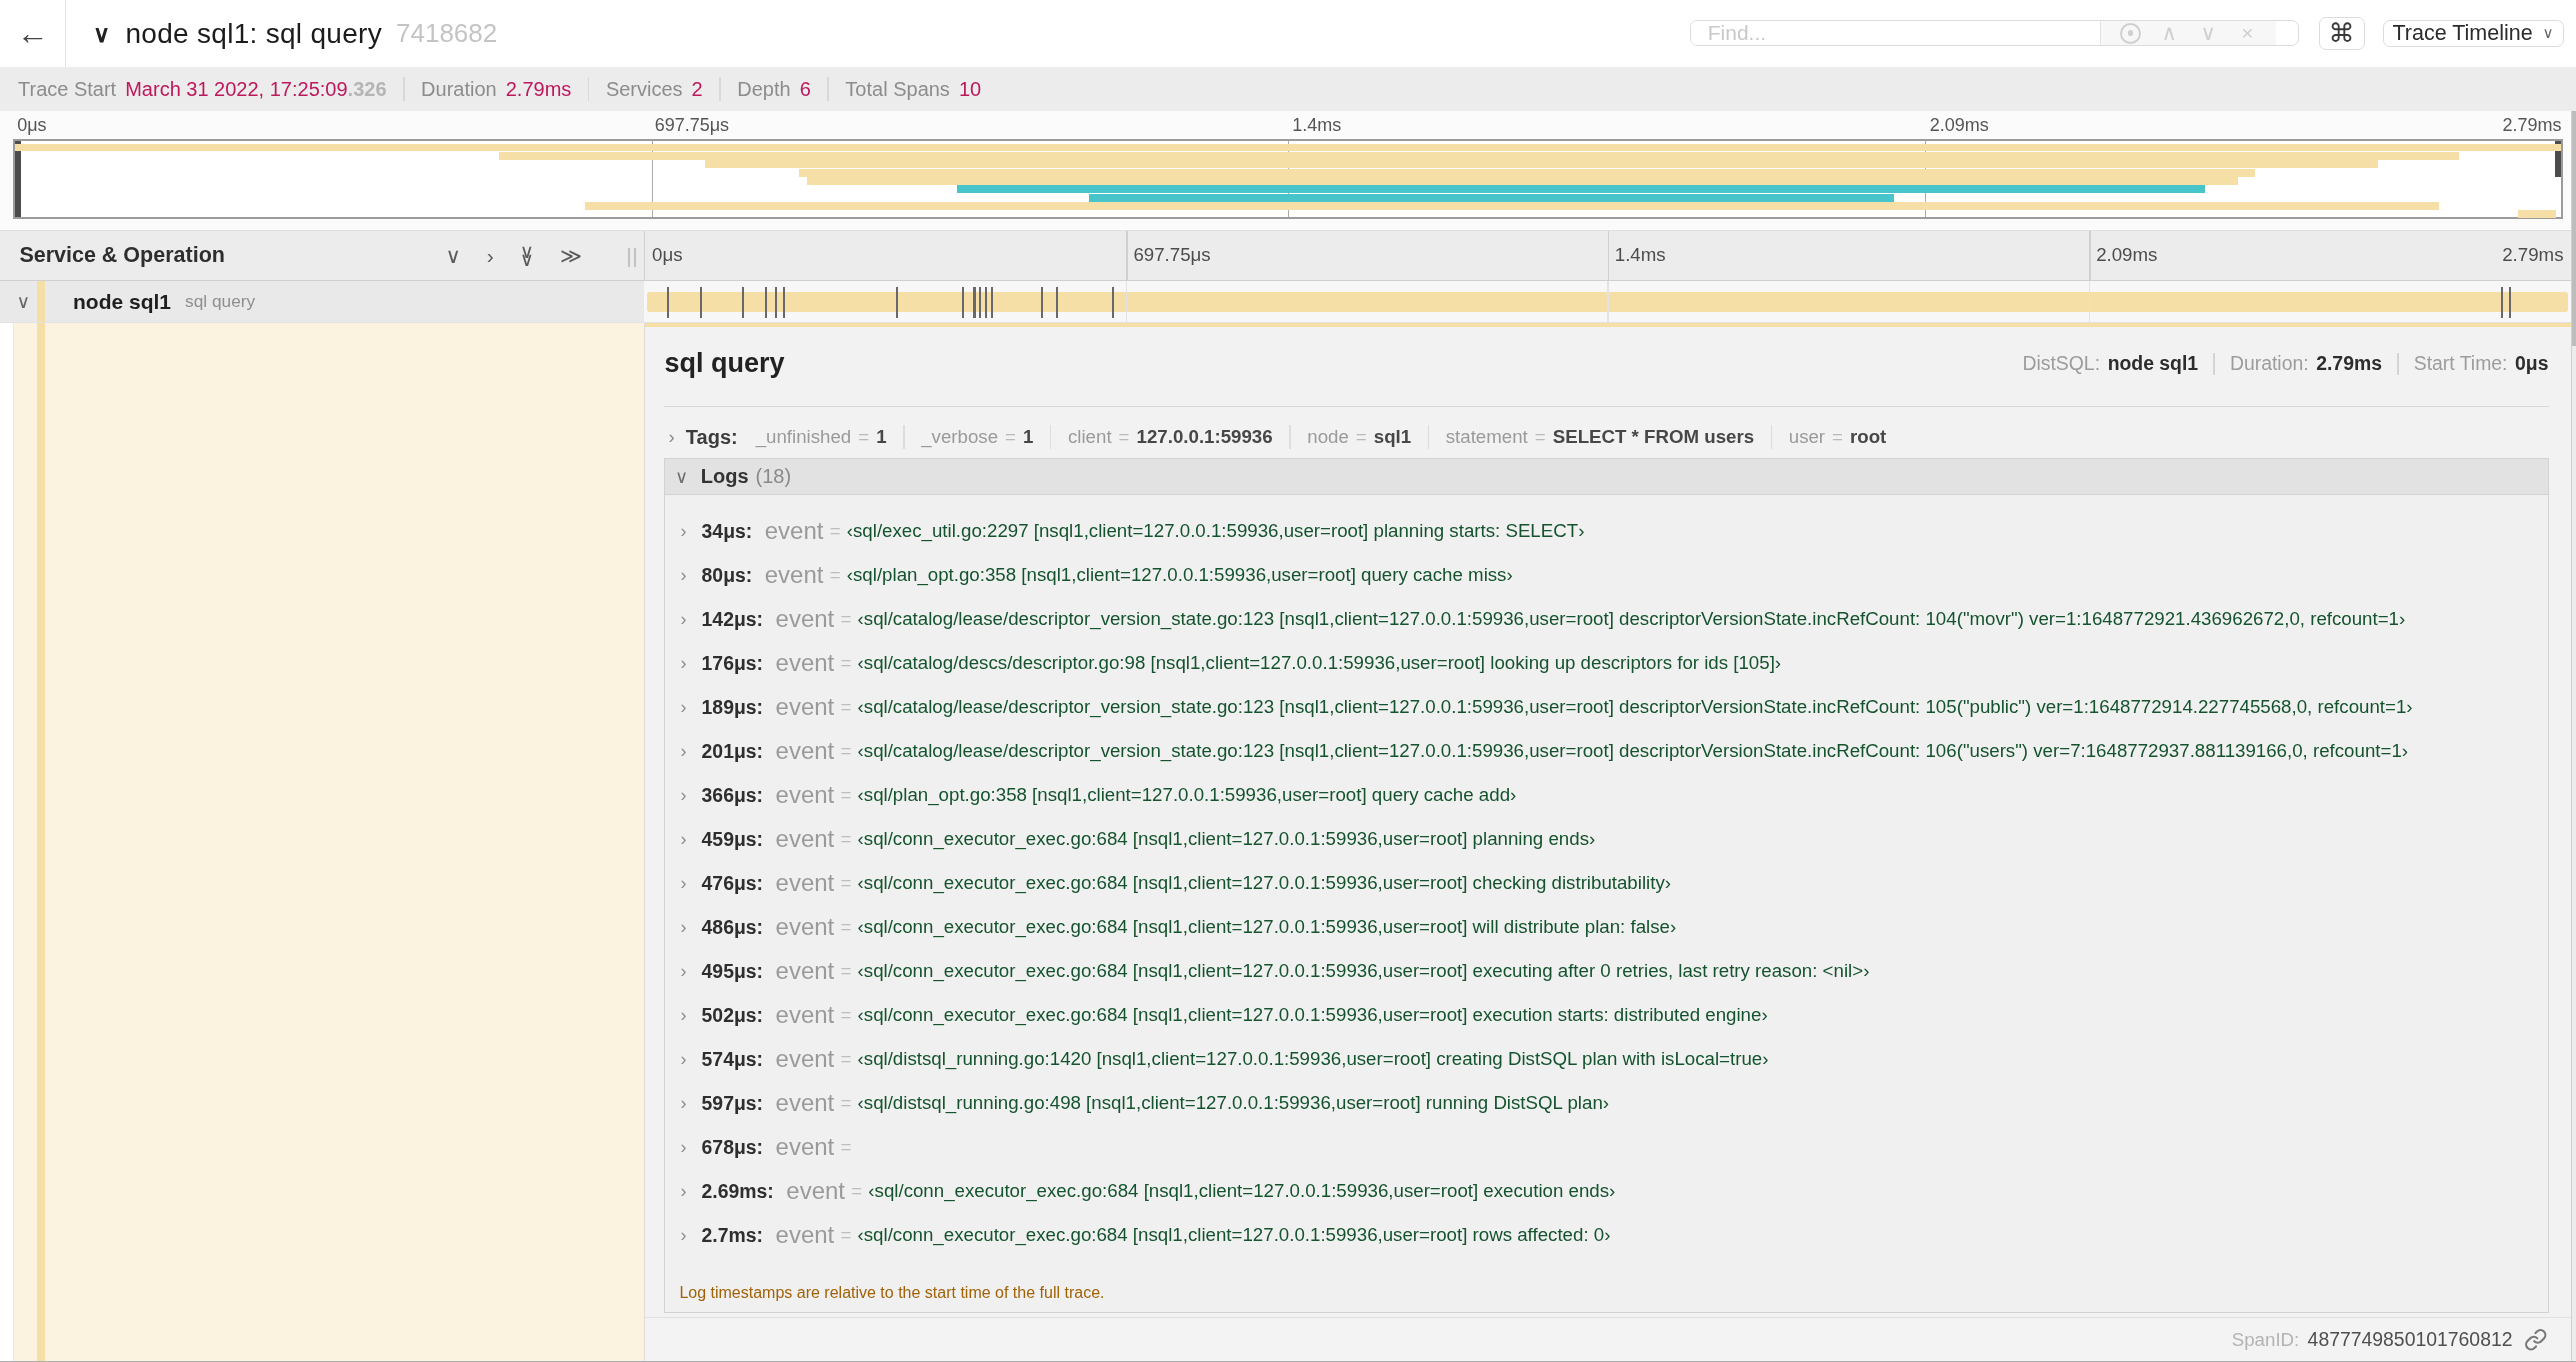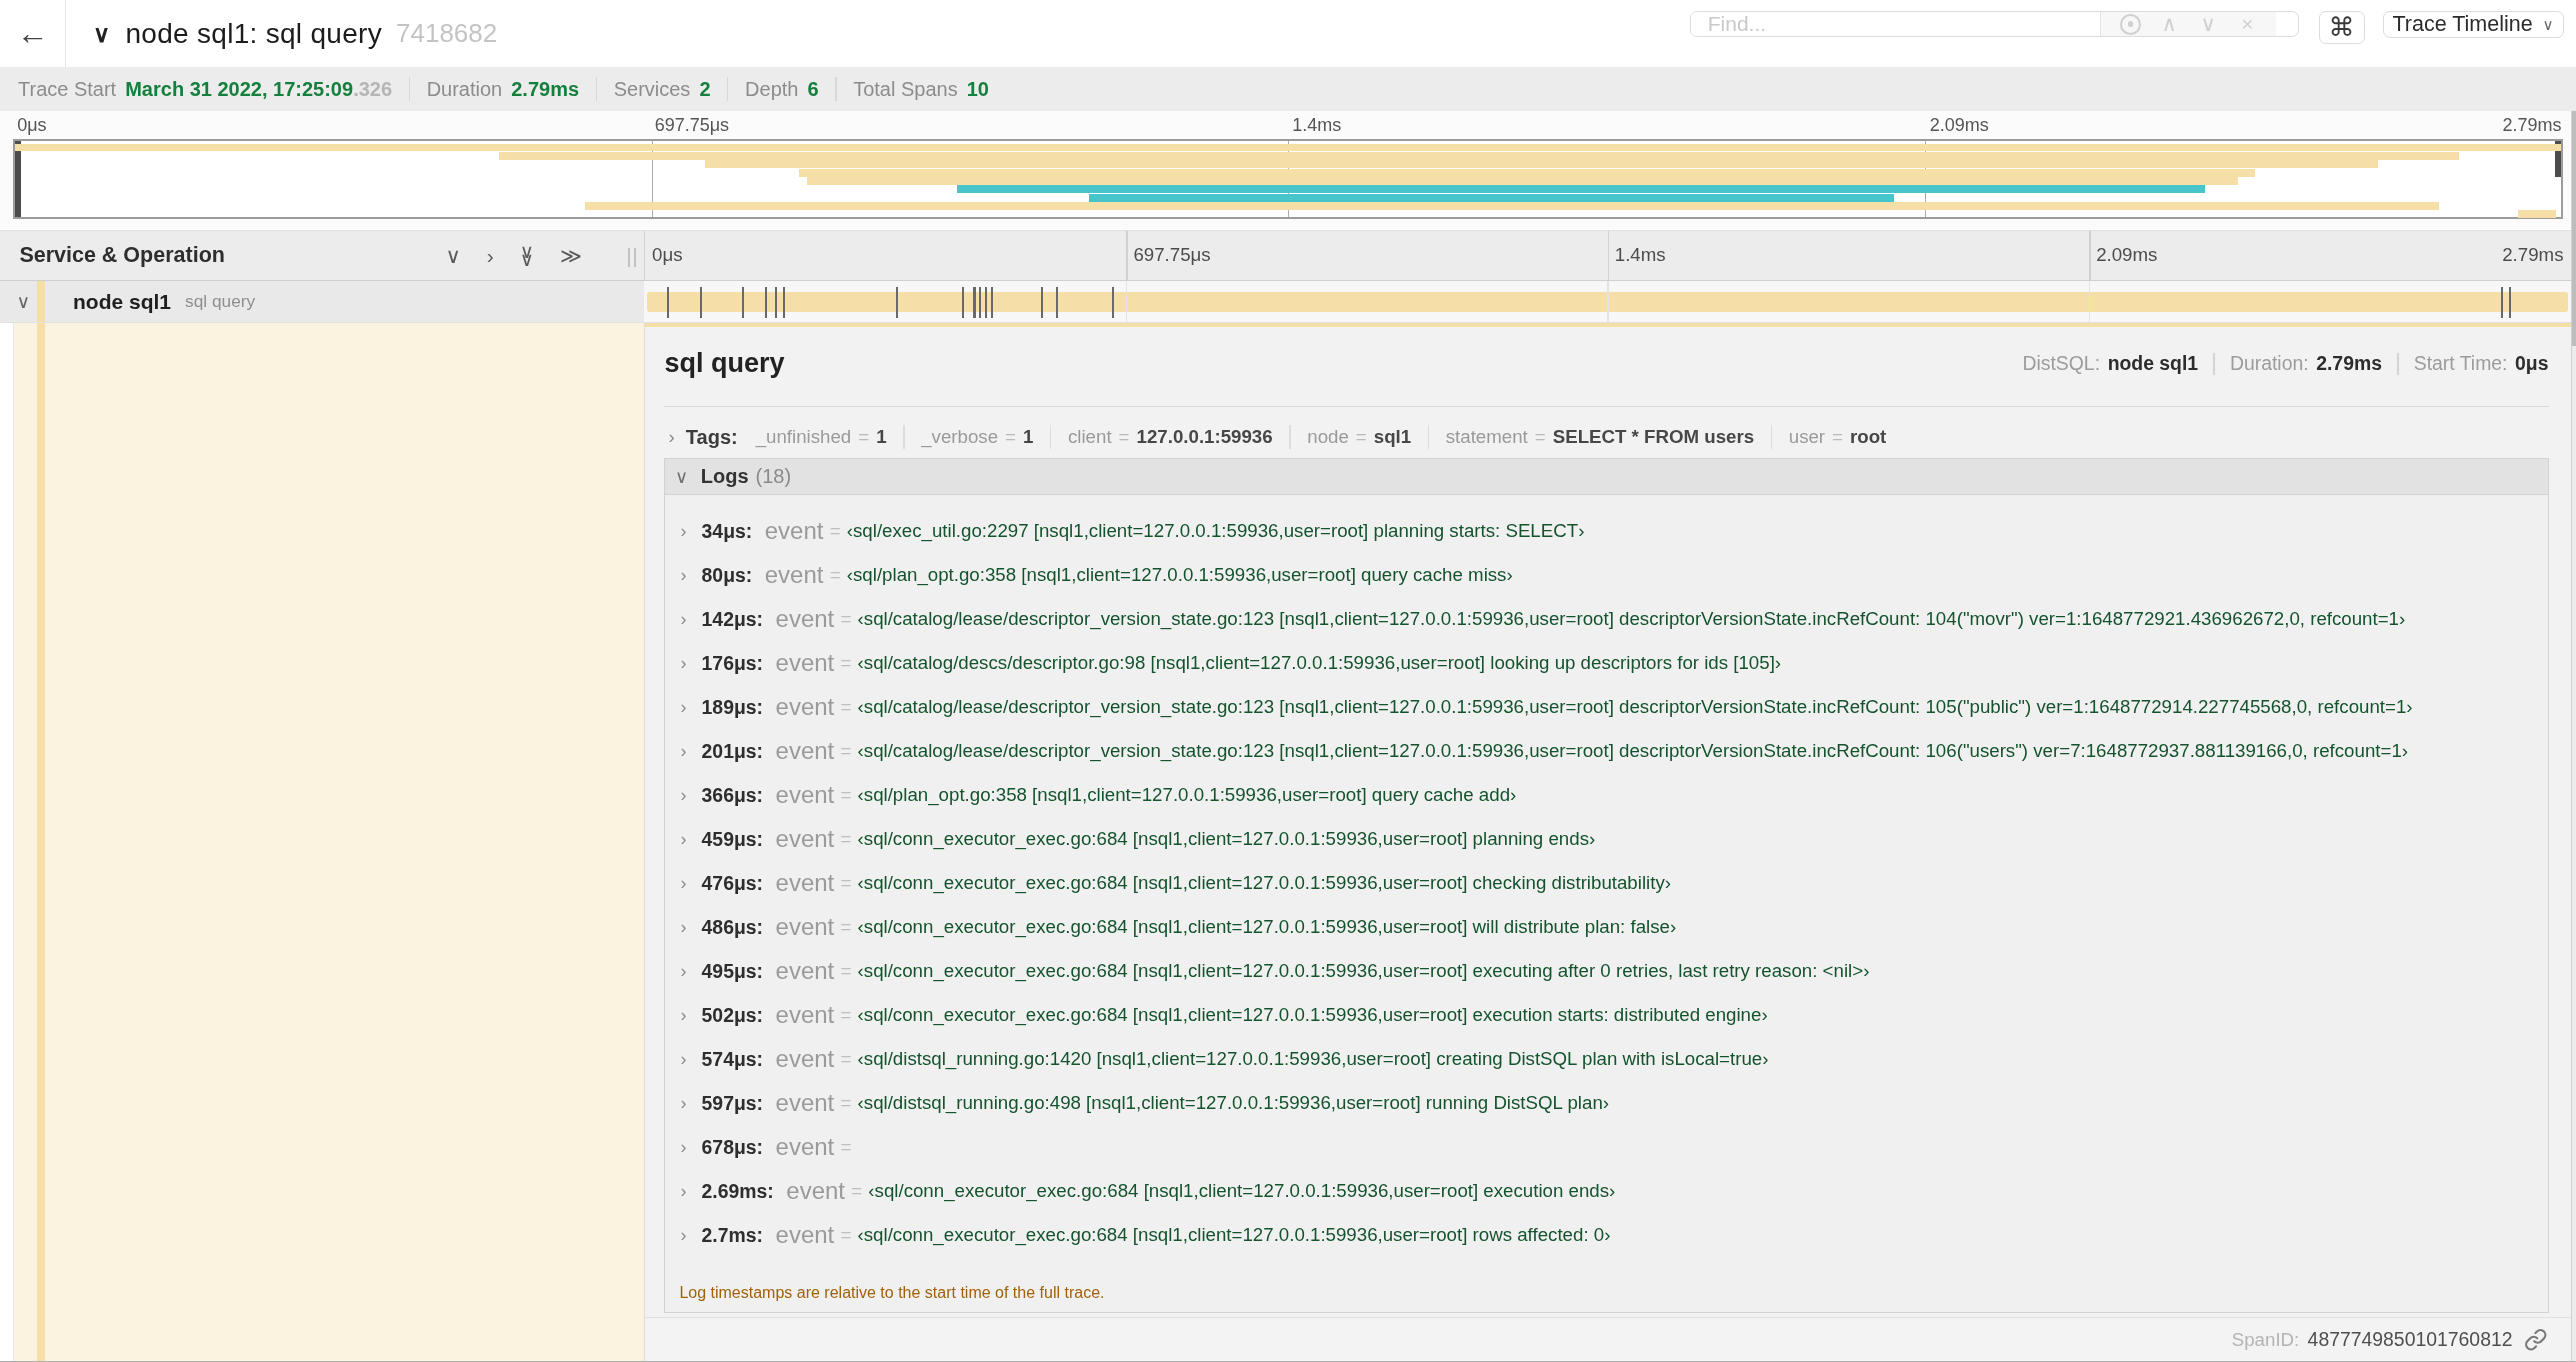--- a/index.html
+++ b/index.html
@@ -9,39 +9,39 @@
           border-bottom:2.1px solid #aeaeae; }
 
   
   #topbar { position:absolute; left:0; top:0; width:2576px; height:67px; background:#fff; }
   #back-btn { position:absolute; left:0; top:0; width:66px; height:67px; border-right:1.4px solid #e4e4e4;
               display:flex; align-items:center; justify-content:center; font-size:32px; color:#444; cursor:pointer; }
   #title-wrap { position:absolute; left:93px; top:0; height:67px; display:flex; align-items:center; }
   #title-chevron { font-size:23.5px; font-weight:bold; color:#222; margin-right:15.2px; }
   #trace-title { font-size:28px; font-weight:normal; color:#1c1c1c; letter-spacing:0.3px; }
   #trace-id { font-size:26px; color:#c4c4c4; margin-left:14px; }
-  #topbar-right { position:absolute; right:12.5px; top:11px; height:44px; display:flex; align-items:flex-start; }
+  #topbar-right { position:absolute; right:12.5px; top:11px; height:44px; display:flex; align-items:center; }
   #find-group { display:flex; border:1.4px solid #dcdcdc; border-radius:7px; overflow:hidden; width:609px; }
   #find-input { border:0; outline:none; width:409px; padding:0 16.6px; font-size:21px; color:#444; background:#fff;
                 font-family:"Liberation Sans", sans-serif; }
   #find-input::placeholder { color:#c9c9c9; }
   #find-btns { display:flex; align-items:center; background:#f7f7f7; border-left:1.4px solid #e4e4e4; padding:0 9.7px; }
   .find-icon { width:39px; display:flex; justify-content:center; align-items:center; color:#cfcfcf; font-size:21px; cursor:pointer; }
   #cmd-btn { margin-left:19.4px; width:46px; border:1.4px solid #dcdcdc; border-radius:7px; background:#fff;
              display:flex; align-items:center; justify-content:center; font-size:26px; color:#3a3a3a; cursor:pointer; }
   #view-btn { margin-left:18px; width:181px; border:1.4px solid #dcdcdc; border-radius:7px; background:#fff;
               display:flex; align-items:center; justify-content:center; font-size:21.5px; color:#2c2c2c; cursor:pointer; }
   #view-btn .chev { font-size:15.2px; color:#666; margin-left:9.7px; }
 
   
   #metabar { position:absolute; left:0; top:67px; width:2576px; height:44px; background:#ececec;
              display:flex; align-items:center; padding-left:18px; }
   .meta-item { display:flex; align-items:baseline; font-size:20px; }
   .meta-label { color:#8c8c8c; margin-right:9px; }
-  .meta-value { color:#15803d; font-weight:bold; }
+  .meta-value { color:#be185d; font-weight:normal; }
   .meta-suffix { color:#b5b5b5; font-weight:bold; }
   .meta-div { width:1.4px; height:23.5px; background:#d8d8d8; margin:0 16.6px; align-self:center; }
 
   
   #minimap { position:absolute; left:0; top:111px; width:2576px; height:118px; background:#fbfbfb; }
   #minimap-labels { position:absolute; left:13px; right:13px; top:4.2px; height:22px; }
   .mm-tick { position:absolute; top:0; font-size:18px; color:#555; padding-left:4.2px; }
   .mm-tick.last { text-align:right; padding-right:1.4px; }
   #minimap-canvas { position:absolute; left:13px; right:13px; top:28px; height:80px; background:#fff;
                     border:2.1px solid #9b9b9b; }

